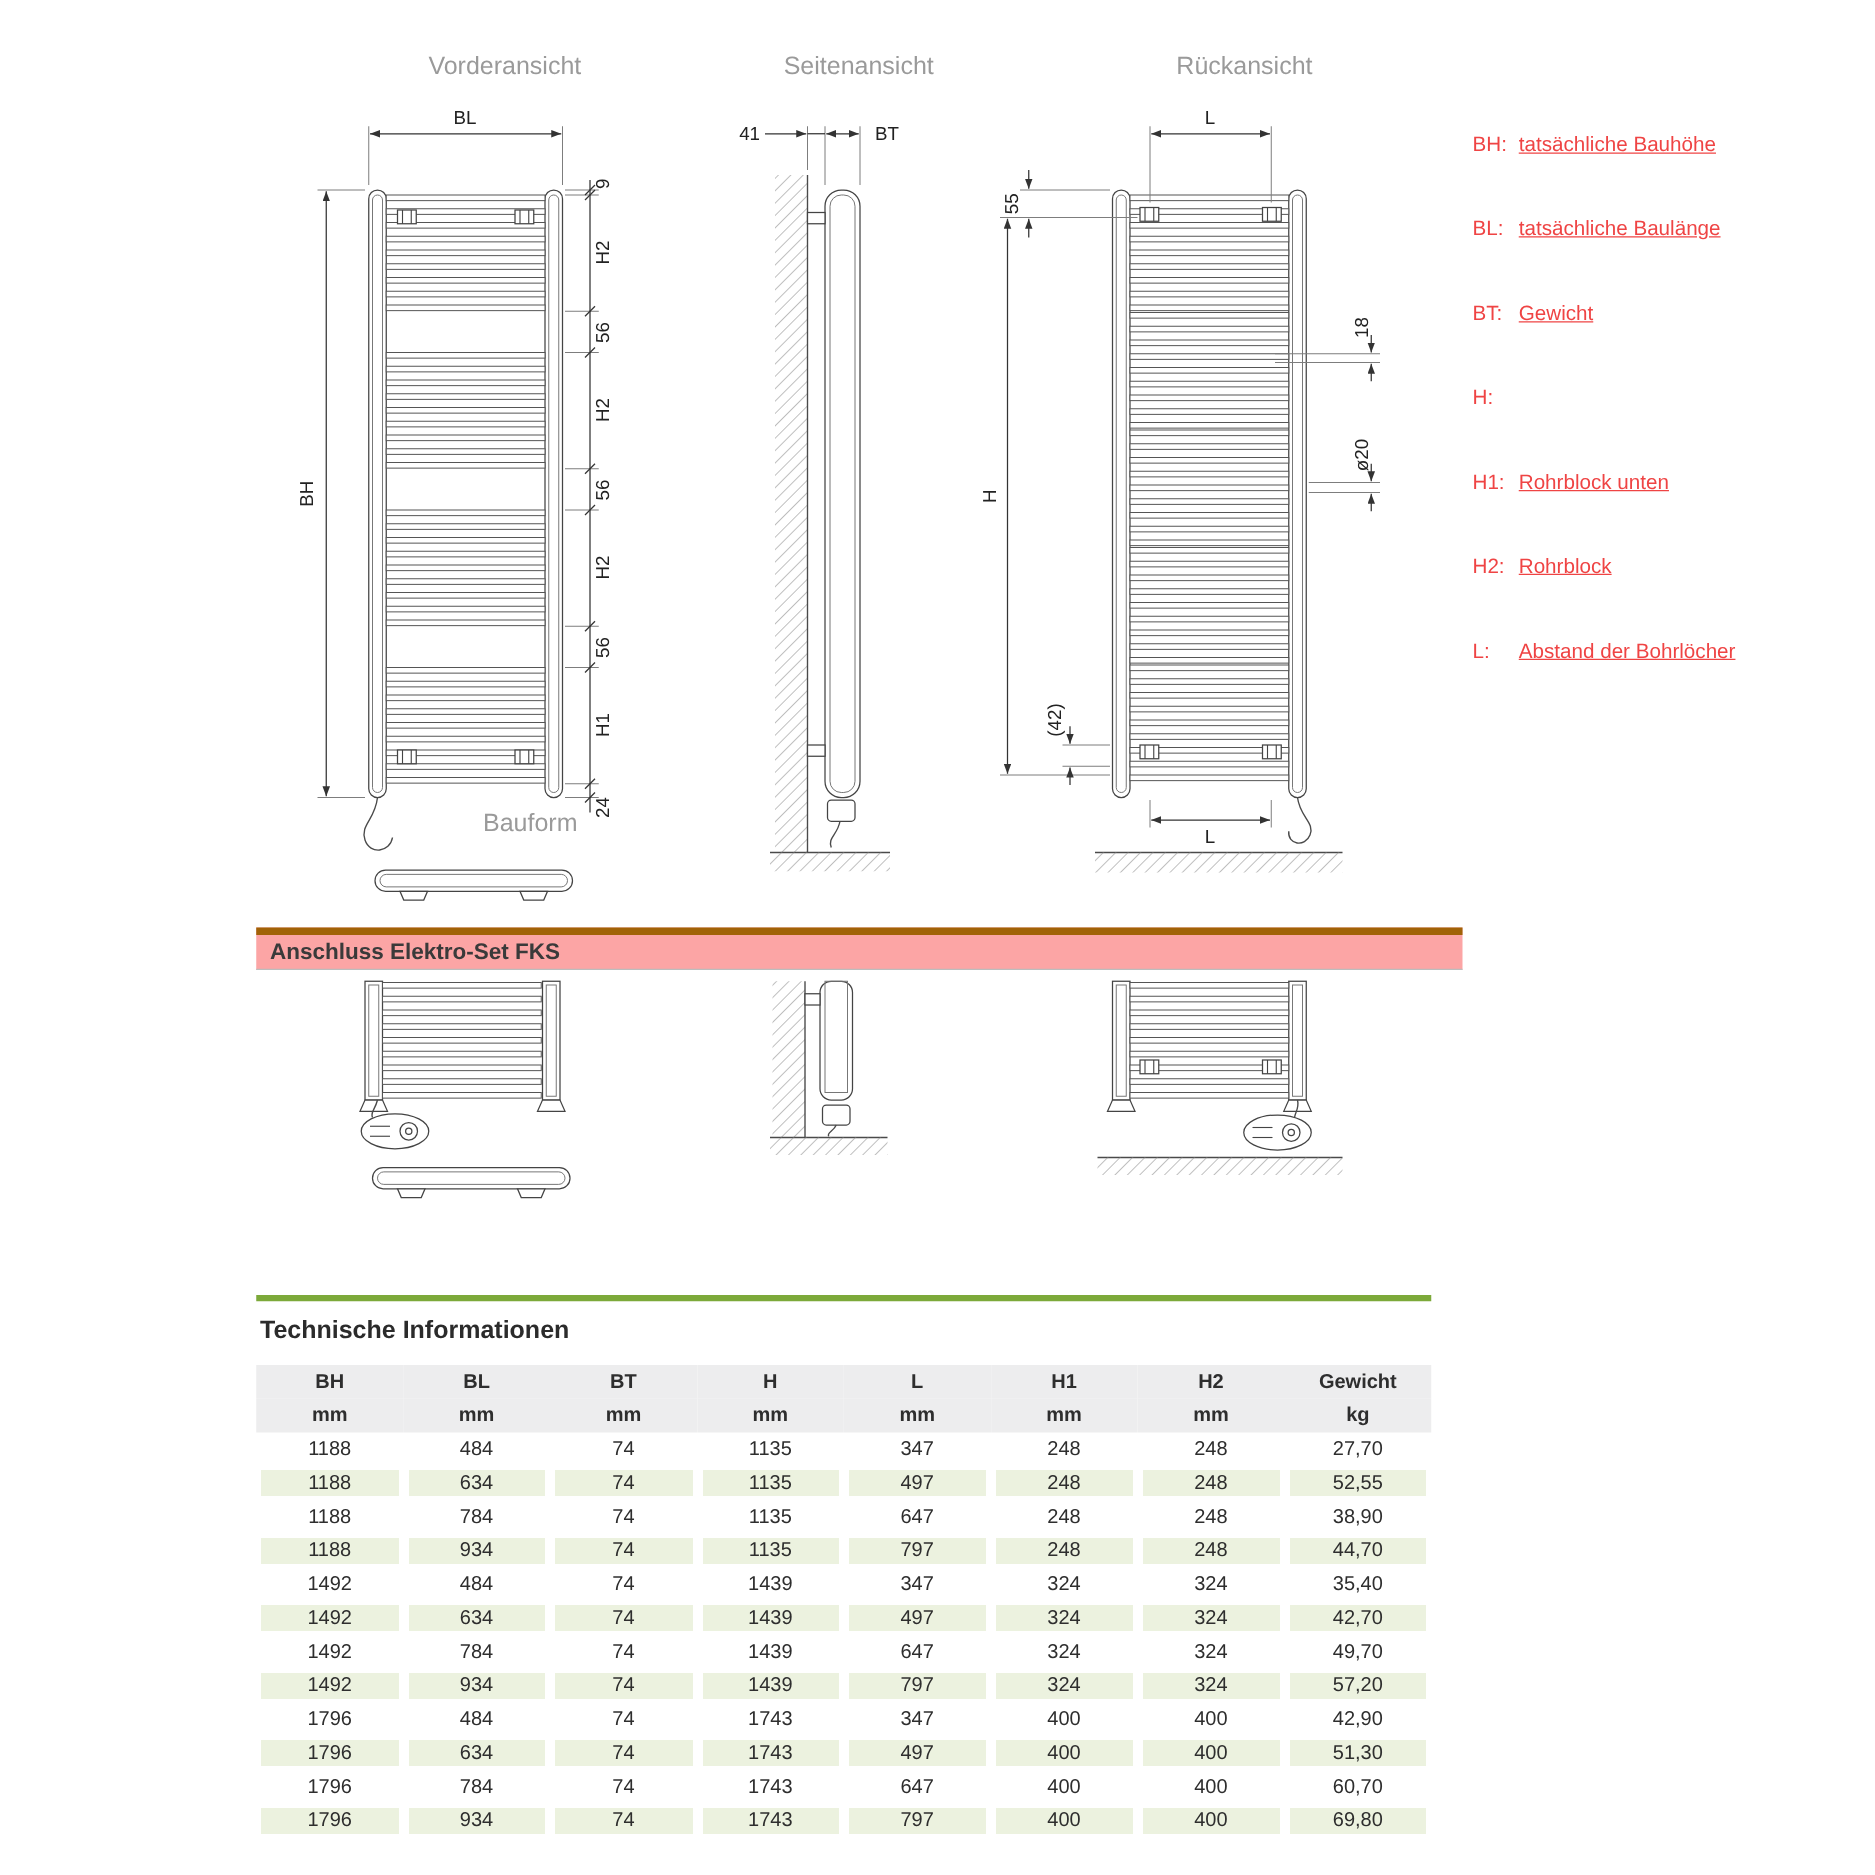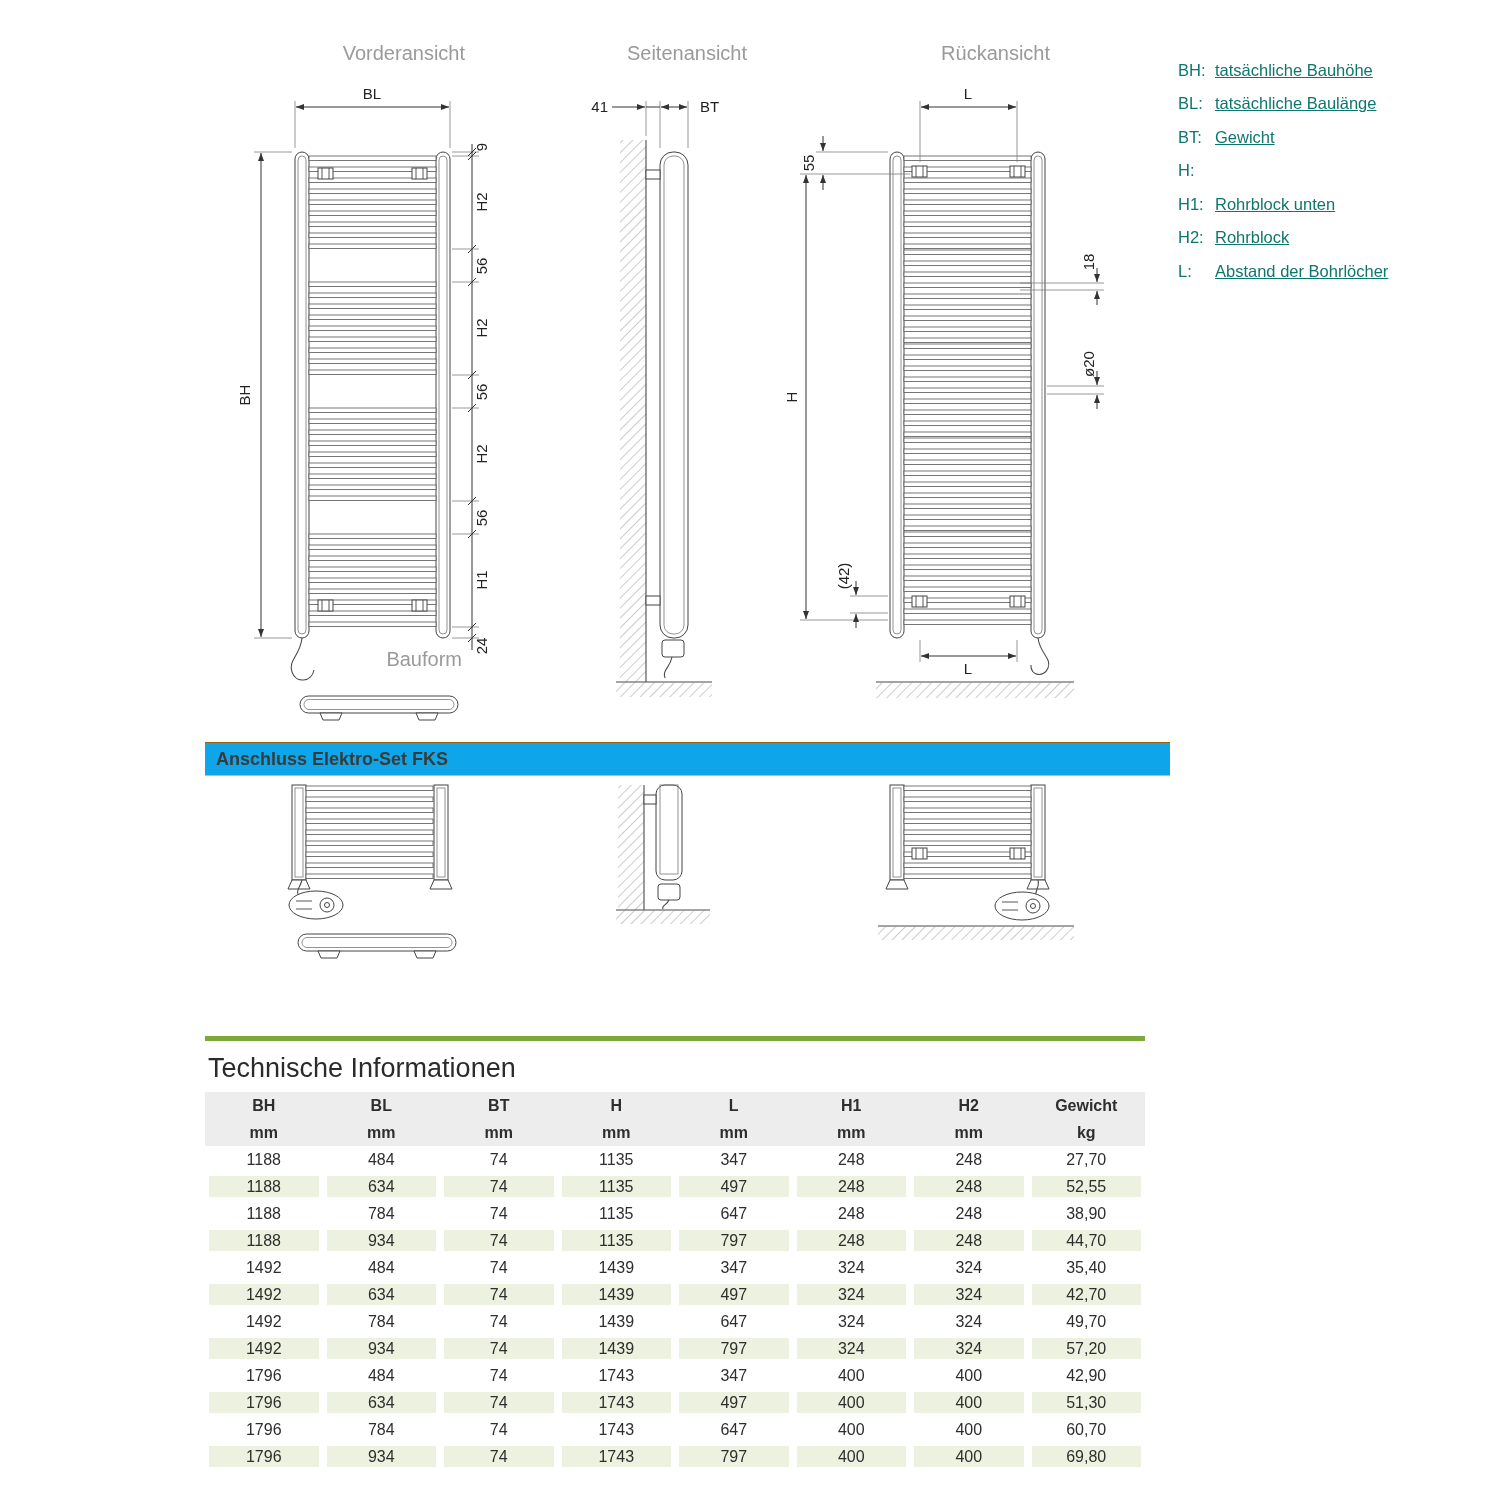--- a/index.html
+++ b/index.html
@@ -11,33 +11,33 @@
 
   #drawing-svg { position:absolute; left:0; top:0; }
   .draw { stroke:#4a4a4a; fill:none; stroke-width:1.1; }
   .ext  { stroke:#7d7d7d; stroke-width:0.8; }
   .dim  { stroke:#333; stroke-width:1; fill:none; }
   .rung { fill:#fff; stroke:#555; stroke-width:0.8; }
   .inner{ fill:none; stroke:#777; stroke-width:0.8; }
   .dimtext { font-family:"Liberation Sans", sans-serif; font-size:15px; fill:#222; }
 
   .legend { position:absolute; left:1178px; top:60px; width:242px; }
-  .legend-row { display:flex; margin-bottom:12px; color:#0f766e; font-size:16.5px; line-height:1.3; }
+  .legend-row { display:flex; margin-bottom:12px; color:#ef4444; font-size:16.5px; line-height:1.3;margin-top:46px; }
   .lg-key { flex:0 0 37px; }
   .lg-text { flex:1;text-decoration:underline; }
 
   .section-bar { position:absolute; left:205px; top:742px; width:965px; height:34px;
-    background:#0ea5e9; border-top:1px solid #a16207; border-bottom:1px solid #bdbdbd;
+    background:#fca5a5; border-top:6px solid #a16207; border-bottom:1px solid #bdbdbd;
     display:flex; align-items:center; padding-left:11px;
     font-weight:bold; font-size:18px; color:#3a3a3a; }
 
   .note { position:absolute; left:208px; top:977px; font-size:18px; color:#8f8f8f; }
 
   .green-bar { position:absolute; left:205px; top:1036px; width:940px; height:5px; background:#7ca93a; }
-  .table-title { position:absolute; left:208px; top:1053px; font-size:27px; font-weight:normal; color:#2b2b2b; }
+  .table-title { position:absolute; left:208px; top:1053px; font-size:20px; font-weight:bold; color:#2b2b2b; }
 
   .spec-table { position:absolute; left:205px; top:1092px; width:940px;
     border-collapse:collapse; table-layout:fixed; font-size:16px; color:#2e2e2e; }
   .spec-table th { background:#ededee; font-weight:bold; height:27px; text-align:center; }
   .spec-table td { height:27px; text-align:center; padding:3px 4px; }
   .spec-table tbody tr:nth-child(even) td { background:#ecf2df; background-clip:content-box; }
 </style>
 </head>
 <body>
 

